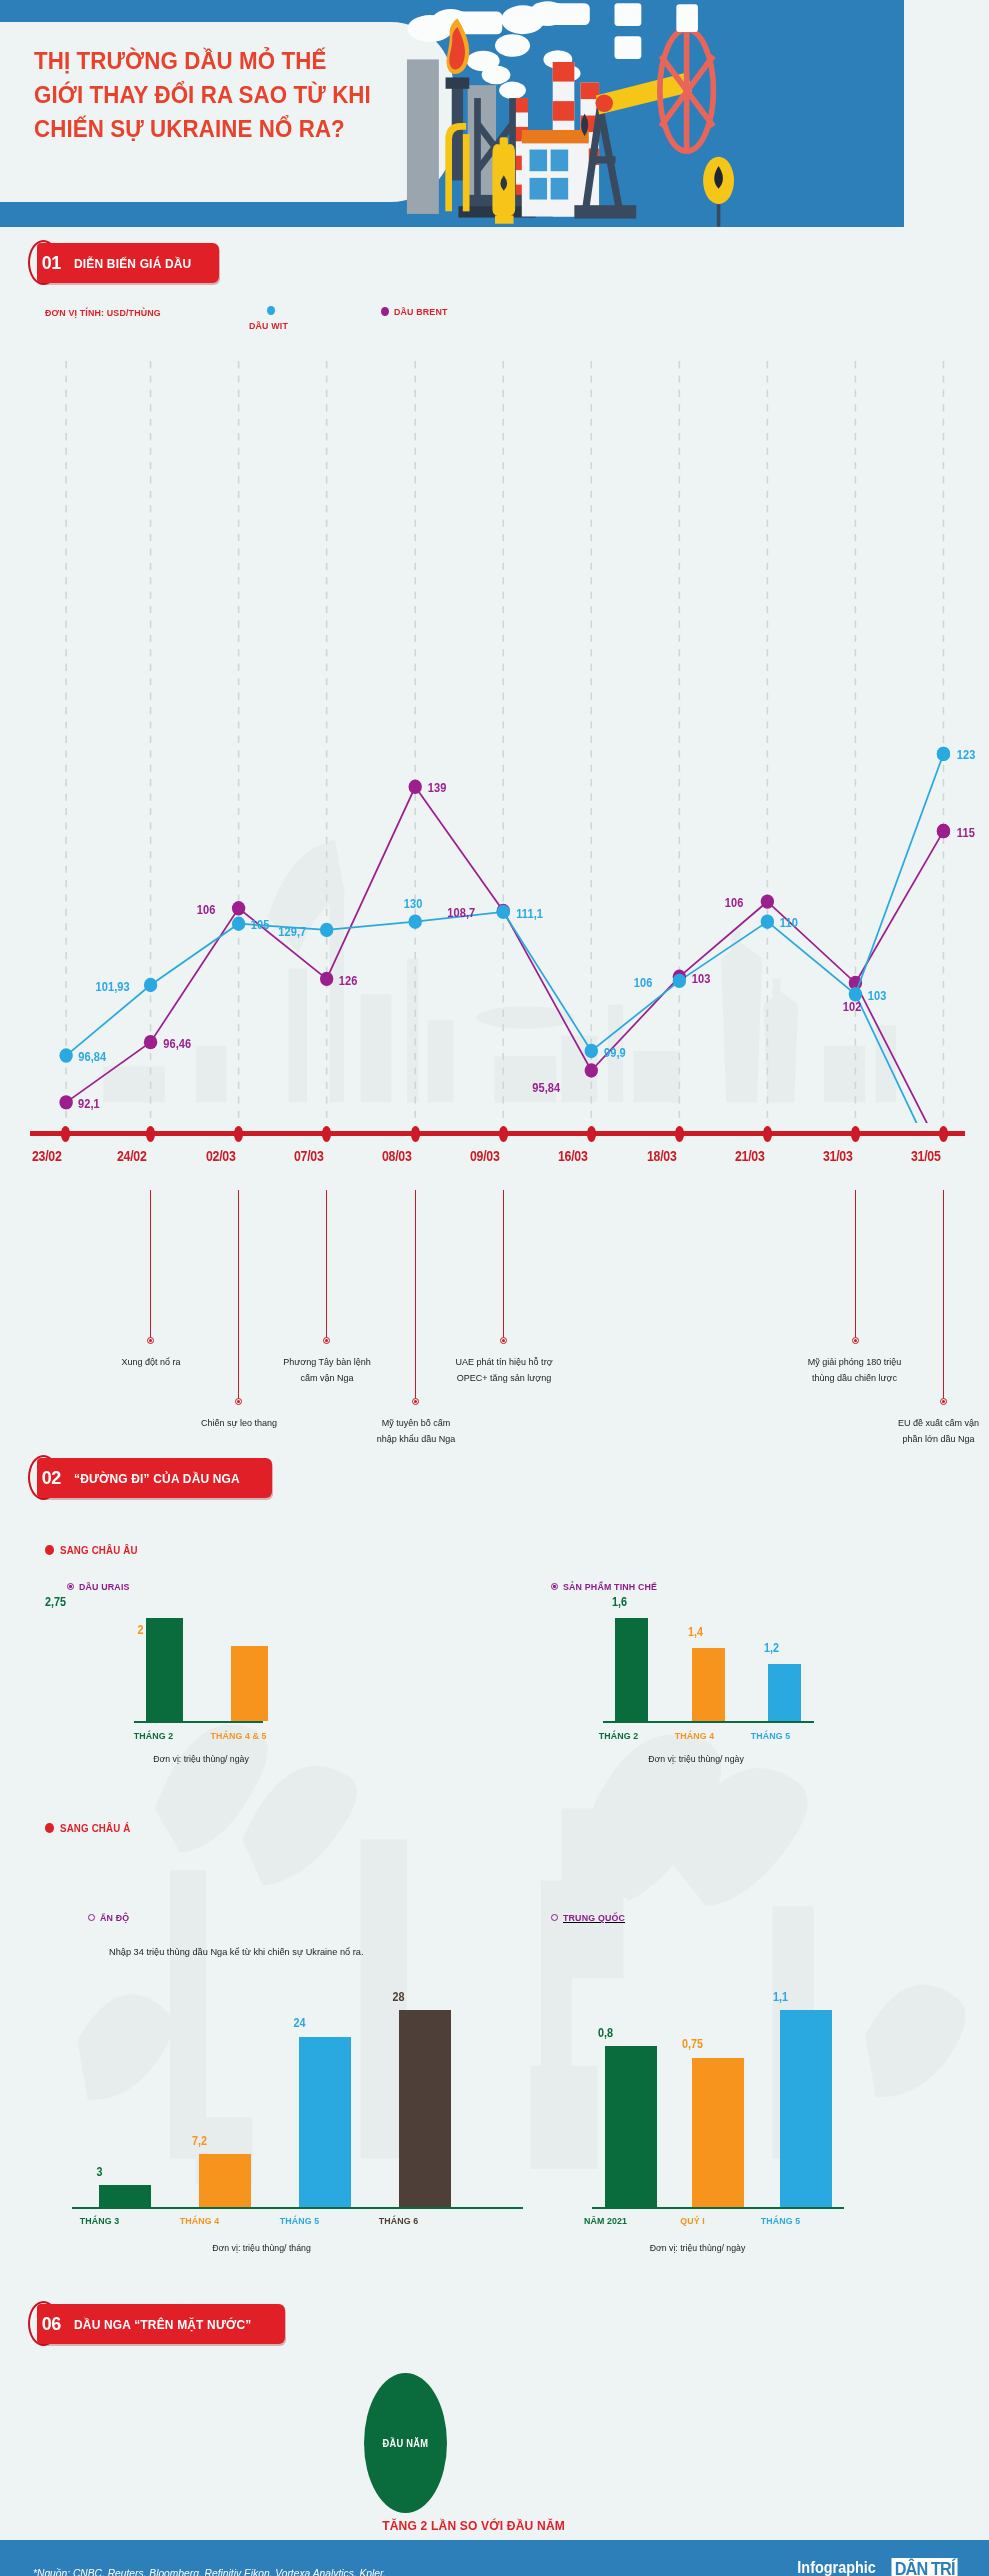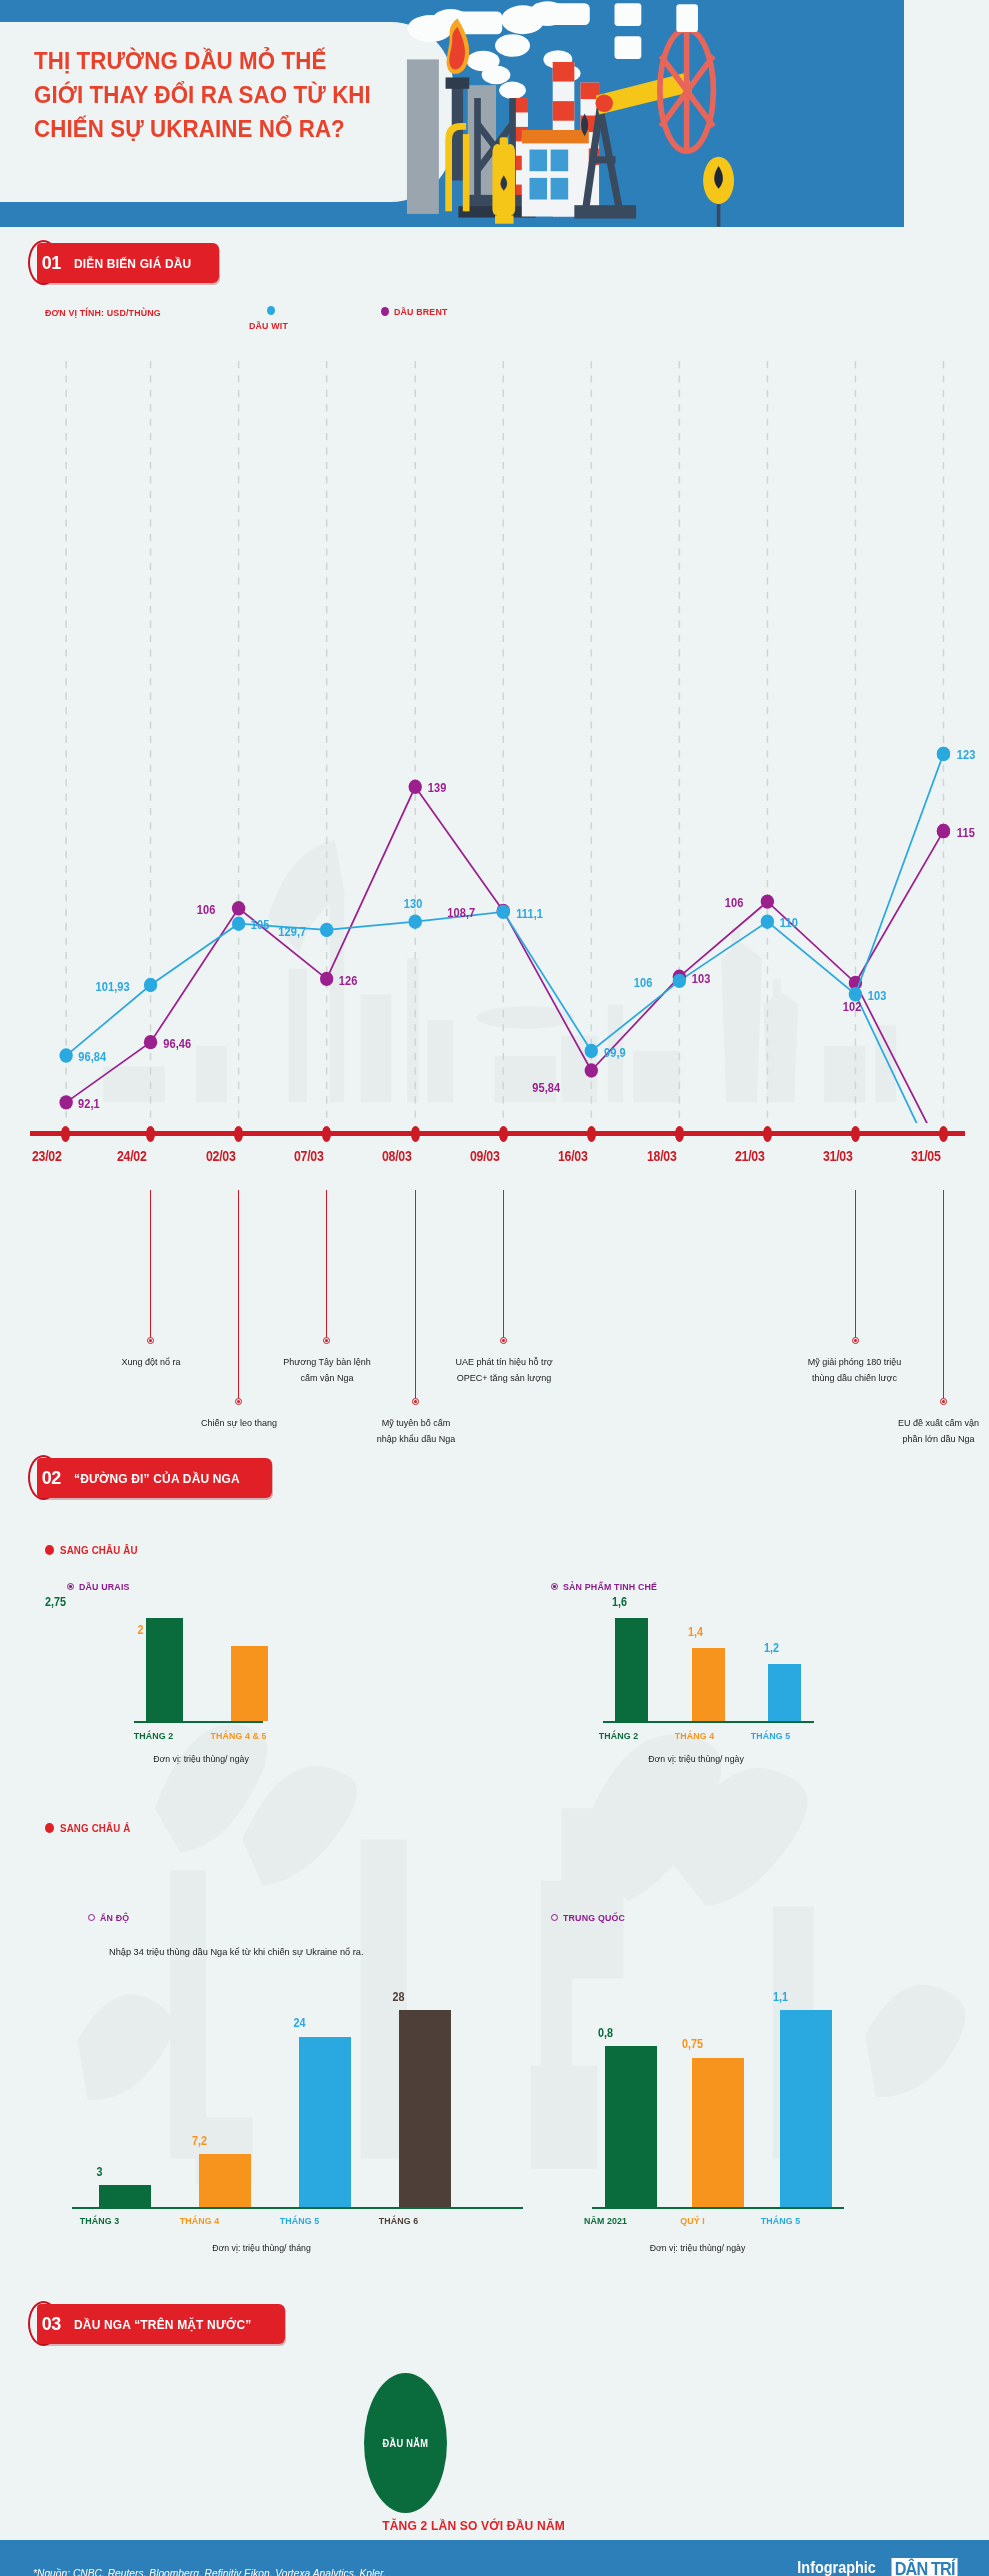--- a/index.html
+++ b/index.html
@@ -603,21 +603,21 @@
     <span class="bdot"></span>
     <span class="btxt">SANG CHÂU Á</span>
   </div>
 
   <div class="sub-head" style="left:88px; top:1912px;">
     <span class="ring-dot"></span>
     <span class="stxt">ẤN ĐỘ</span>
   </div>
   <div class="note-text" style="left:109px; top:1946px;">Nhập 34 triệu thùng dầu Nga kể từ khi chiến sự Ukraine nổ ra.</div>
 
-  <div class="sub-head" style="left:551px; top:1912px;">
+  <div class="sub-head" style="left:551px; top:1912px;text-decoration:underline;">
     <span class="ring-dot"></span>
     <span class="stxt">TRUNG QUỐC</span>
   </div>
 
   <div class="bargroup" style="left:72px; top:1999px; width:464px; height:208px;">
     <div class="bar" style="left:27px; width:52px; height:21.6px; background:#0a6b3c;"></div>
     <div class="bar" style="left:127px; width:52px; height:53px; background:#f7941d;"></div>
     <div class="bar" style="left:227px; width:52px; height:170px; background:#2aa8e0;"></div>
     <div class="bar" style="left:327px; width:52px; height:197px; background:#4e4038;"></div>
     <div class="baseline" style="left:0; bottom:-2.1px; width:451px;"></div>
@@ -644,21 +644,21 @@
   <span class="barcat" style="left:562px; top:2215px; width:87px; color:#0a6b3c;">NĂM 2021</span>
   <span class="barcat" style="left:649px; top:2215px; width:87px; color:#f7941d;">QUÝ I</span>
   <span class="barcat" style="left:737px; top:2215px; width:87px; color:#2aa8e0;">THÁNG 5</span>
   <span class="baraxis" style="left:610px; top:2243px; width:175px;">Đơn vị: triệu thùng/ ngày</span>
 
   <div class="sec-tab" style="left:28px; top:2304px;">
     <div class="ring"></div>
     <div class="plate">
       <span class="title">DẦU NGA “TRÊN MẶT NƯỚC”</span>
     </div>
-    <div class="num">03</div>
+    <div class="num">06</div>
   </div>
 
   <div class="ellipse" style="left:364px; top:2373px; width:83px; height:140px; background:#0a6b3c;">
     <span style="font-size:10.3px;">ĐẦU NĂM</span>
   </div>
 
   <div class="growth-note" style="left:372px; top:2518px;">TĂNG 2 LẦN SO VỚI ĐẦU NĂM</div>
 
   <div class="footer">
     <span class="src">*Nguồn: CNBC, Reuters, Bloomberg, Refinitiv Eikon, Vortexa Analytics, Kpler.</span>

